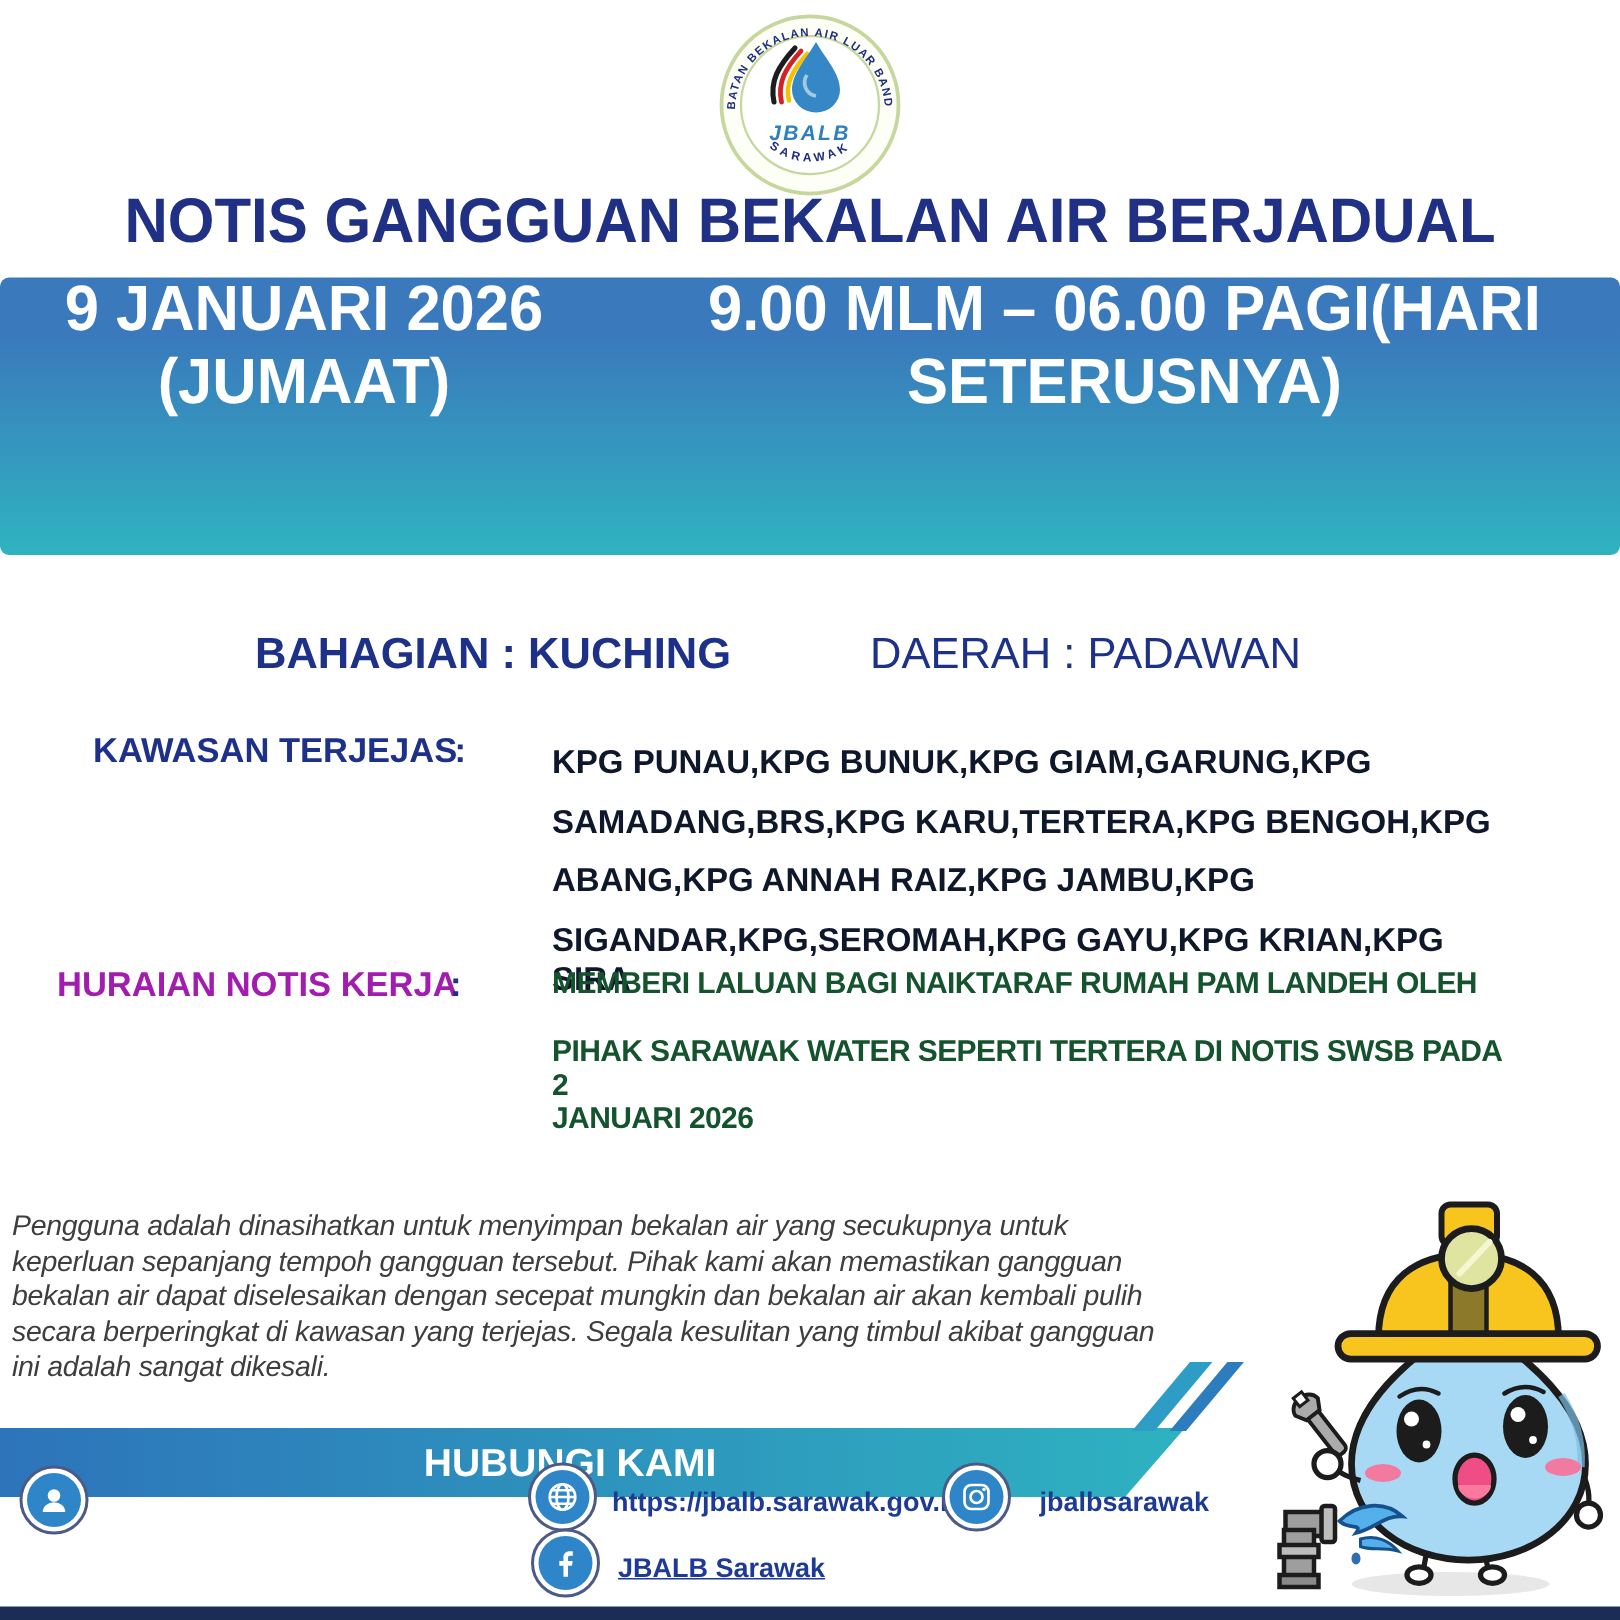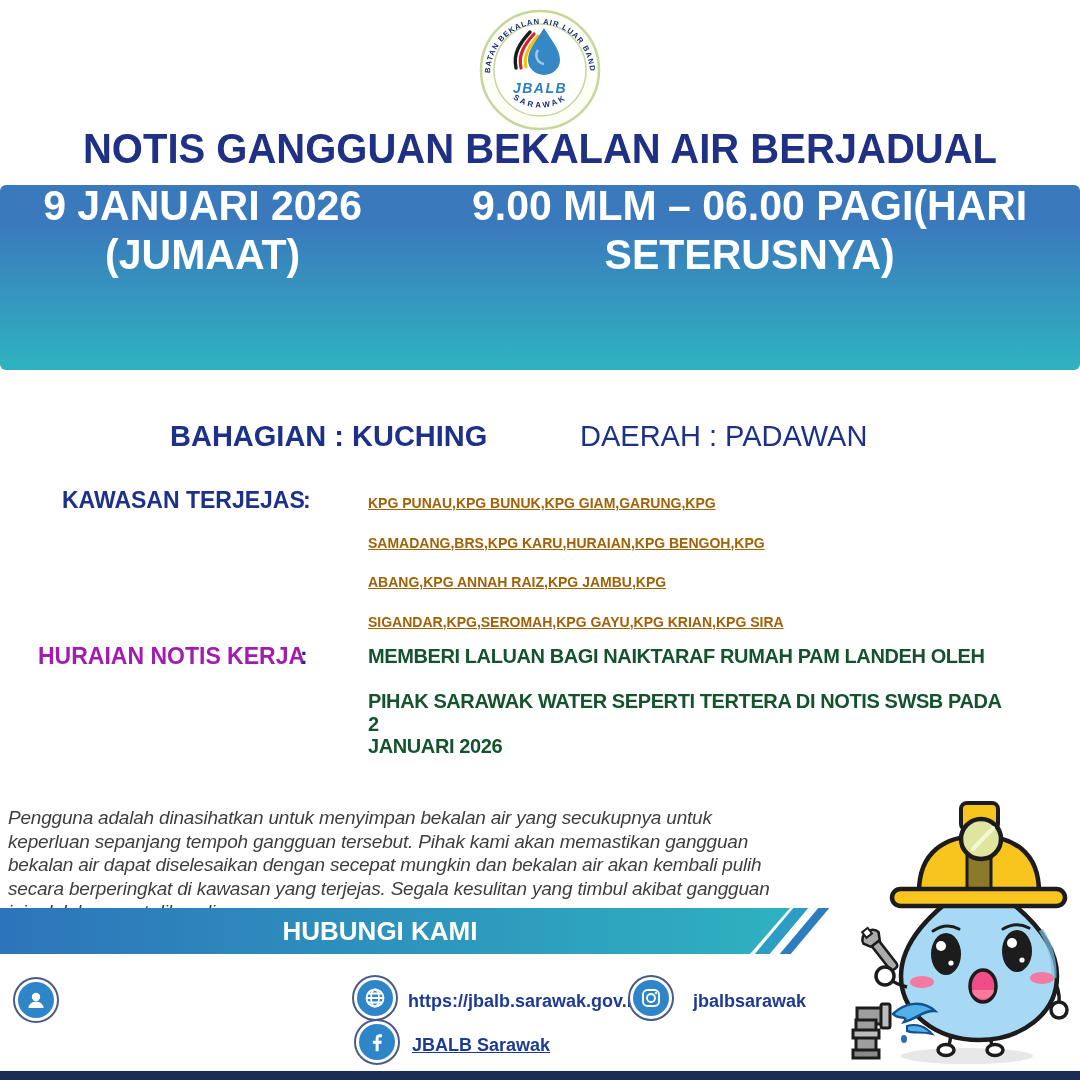--- a/index.html
+++ b/index.html
@@ -28,35 +28,35 @@
     text-align:center; transform:scaleY(1.04);
   }
   
   .region-row { position:absolute; top:420px; left:0; width:1080px; height:36px;padding-left:40px; }
   .bahagian { position:absolute; left:170px; font-size:29px; font-weight:bold; color:#1d3189; }
   .daerah   { position:absolute; left:580px; font-size:29px; font-weight:normal; color:#1d3189; }
   
   .kaw-label { position:absolute; left:38px;  top:487px; font-size:23px; font-weight:bold; color:#1d3189;margin-left:24px; }
   .kaw-colon { position:absolute; left:303px; top:487px; font-size:23px; font-weight:bold; color:#1d3189; }
   .kaw-lines { position:absolute; left:368px; top:495px; width:640px; }
-  .kaw-lines div { font-size:14px; font-weight:bold; color:#a16207; height:39.5px;text-decoration:underline; }
+  .kaw-lines div { font-size:22px; font-weight:bold; color:#0f172a; height:39.5px; }
   
   .hur-label { position:absolute; left:38px;  top:643px; font-size:23px; font-weight:bold; color:#a21caf;text-align:center; }
   .hur-colon { position:absolute; left:300px; top:643px; font-size:23px; font-weight:bold; color:#1d3189; }
   .hur-lines { position:absolute; left:368px; top:645px; width:640px; }
   .hur-lines div { font-size:20px; font-weight:bold; color:#14532d; height:45px; letter-spacing:-0.4px; }
   
   .advisory {
     position:absolute; left:8px; top:806px; width:772px;
     font-size:19px; font-style:italic; color:#3e3e3e; line-height:23.5px;
     letter-spacing:-0.2px;
   }
   
   .hk-band {
-    position:absolute; left:0; top:908px; width:790px; height:46px;
+    position:absolute; left:0; top:952px; width:790px; height:46px;
     background:linear-gradient(90deg,#2d74ba 0%,#2eb2c0 100%);
     clip-path:polygon(0 0, 100% 0, calc(100% - 40px) 100%, 0 100%);
     display:flex; align-items:center; justify-content:center;text-align:center;
   }
   .hk-band span { color:#ffffff; font-weight:bold; font-size:26px; padding-right:30px; }
   .hk-stripe { position:absolute; top:908px; height:46px; }
   .hk-stripe.s1 { left:774px; width:15px; background:#2e9dc6; transform:skewX(-40deg); }
   .hk-stripe.s2 { left:799px; width:11px; background:#2c7cbe; transform:skewX(-40deg); }
   
   .c-icon {
@@ -113,21 +113,21 @@
 
   <div class="region-row">
     <span class="bahagian">BAHAGIAN : KUCHING</span>
     <span class="daerah">DAERAH : PADAWAN</span>
   </div>
 
   <div class="kaw-label">KAWASAN TERJEJAS</div>
   <div class="kaw-colon">:</div>
   <div class="kaw-lines">
     <div>KPG PUNAU,KPG BUNUK,KPG GIAM,GARUNG,KPG</div>
-    <div>SAMADANG,BRS,KPG KARU,HURAIAN,KPG BENGOH,KPG</div>
+    <div>SAMADANG,BRS,KPG KARU,TERTERA,KPG BENGOH,KPG</div>
     <div>ABANG,KPG ANNAH RAIZ,KPG JAMBU,KPG</div>
     <div>SIGANDAR,KPG,SEROMAH,KPG GAYU,KPG KRIAN,KPG SIRA</div>
   </div>
 
   <div class="hur-label">HURAIAN NOTIS KERJA</div>
   <div class="hur-colon">:</div>
   <div class="hur-lines">
     <div>MEMBERI LALUAN BAGI NAIKTARAF RUMAH PAM LANDEH OLEH</div>
     <div>PIHAK SARAWAK WATER  SEPERTI TERTERA DI NOTIS SWSB PADA 2</div>
     <div>JANUARI 2026</div>

